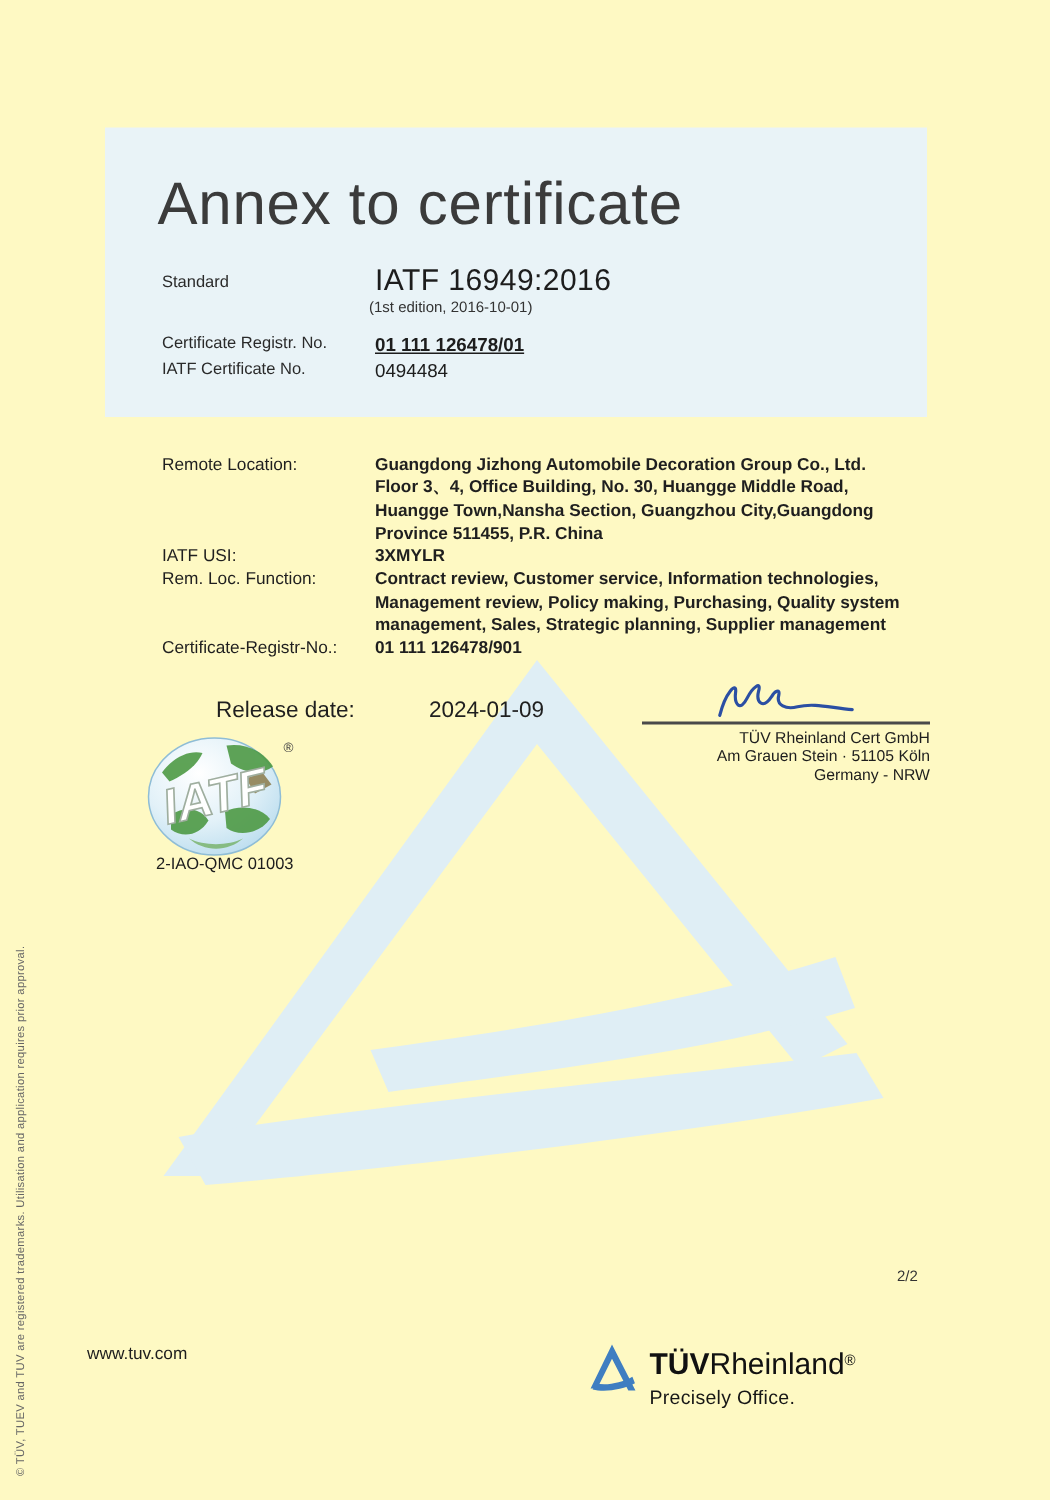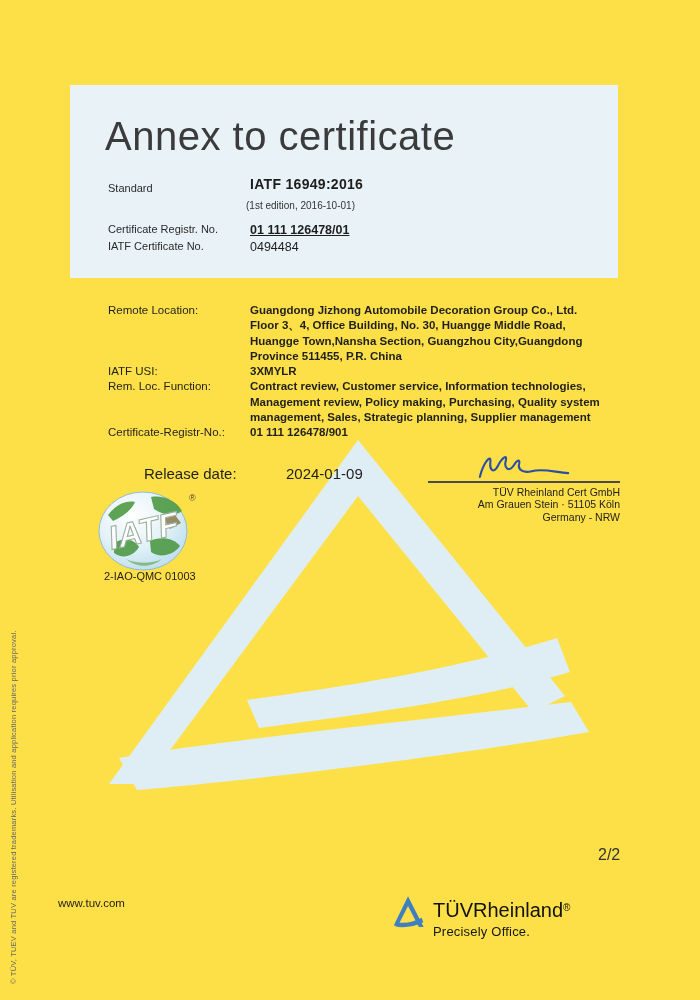--- a/index.html
+++ b/index.html
@@ -1,19 +1,19 @@
 <!DOCTYPE html>
 <html><head>
 <meta charset="utf-8">
 <style>
   * { margin:0; padding:0; box-sizing:border-box; }
   html,body { background:#ffffff; }
   body { font-family:"Liberation Sans", sans-serif; color:#222; }
   .page {
-    position:relative; width:700px; height:1000px; background:#fde047;
+    position:relative; width:700px; height:1000px; background:#fef9c3;
     overflow:hidden; margin:0 auto;
   }
 
   
   .vertical-note {
     position:absolute; left:-149px; top:812px; width:330px; height:14px;
     transform:rotate(-90deg);
     font-size:7.5px; color:#666; text-align:center; letter-spacing:0.2px;
     white-space:nowrap;
   }
@@ -30,21 +30,21 @@
     position:absolute; left:70px; top:85px; width:548px; height:193px;
     background:#e9f3f7; z-index:2;
   }
   .doc-title {
     position:absolute; left:35px; top:31px;
     font-size:40px; color:#3b3b3b; letter-spacing:0.5px; line-height:1;
     font-weight:normal;
   }
   .hb-label { position:absolute; left:38px; font-size:11px; color:#2a2a2a; line-height:1.15; }
   .hb-value { position:absolute; left:180px; font-size:12.5px; color:#1d1d1d; line-height:1.15; }
-  .hb-standard-value { font-size:14px; font-weight:bold; letter-spacing:0.3px; }
+  .hb-standard-value { font-size:20px; font-weight:normal; letter-spacing:0.3px; }
   .hb-note { position:absolute; left:176px; font-size:10px; color:#333; }
   .bold { font-weight:bold;text-decoration:underline; }
 
   
   .details-block {
     position:absolute; left:108px; top:303px; width:512px; z-index:2;
     display:grid; grid-template-columns:142px 370px;
     font-size:11.5px; line-height:15.3px; color:#1f1f1f;
   }
   .details-block .lbl { grid-column:1; }
@@ -62,28 +62,28 @@
   .signature-text {
     position:absolute; left:0; top:36px; width:192px;
     text-align:right; font-size:10.5px; line-height:12.3px; color:#1d1d1d;
   }
 
   
   .iatf-logo { position:absolute; left:96px; top:489px; width:102px; height:82px; z-index:3; }
   .iatf-code { position:absolute; left:104px; top:570px; font-size:11px; color:#1d1d1d; z-index:3; }
 
   
-  .page-number { position:absolute; left:598px; top:846px; font-size:16px; color:#333; z-index:3; }
+  .page-number { position:absolute; left:598px; top:846px; font-size:10px; color:#333; z-index:3; }
 
   
   .footer-url { position:absolute; left:58px; top:897px; font-size:11.5px; color:#1d1d1d; z-index:3; }
   .brand-logo-triangle { position:absolute; left:391px; top:895px; width:34px; height:38px; z-index:3; }
   .brand-text { position:absolute; left:433px; top:898px; z-index:3; white-space:nowrap; }
   .brand-line1 { font-size:20px; color:#111; line-height:20px; }
-  .brand-line1 .b { font-weight:normal; }
+  .brand-line1 .b { font-weight:bold; }
   .brand-reg { font-size:10px; vertical-align:6px; color:#111; }
   .brand-tagline { font-size:13px; color:#161616; margin-top:4px; letter-spacing:0.2px; }
 </style>
 </head>
 <body>
 
 <div class="page">
 
   <div class="vertical-note">© TÜV, TUEV and TUV are registered trademarks. Utilisation and application requires prior approval.</div>
 

